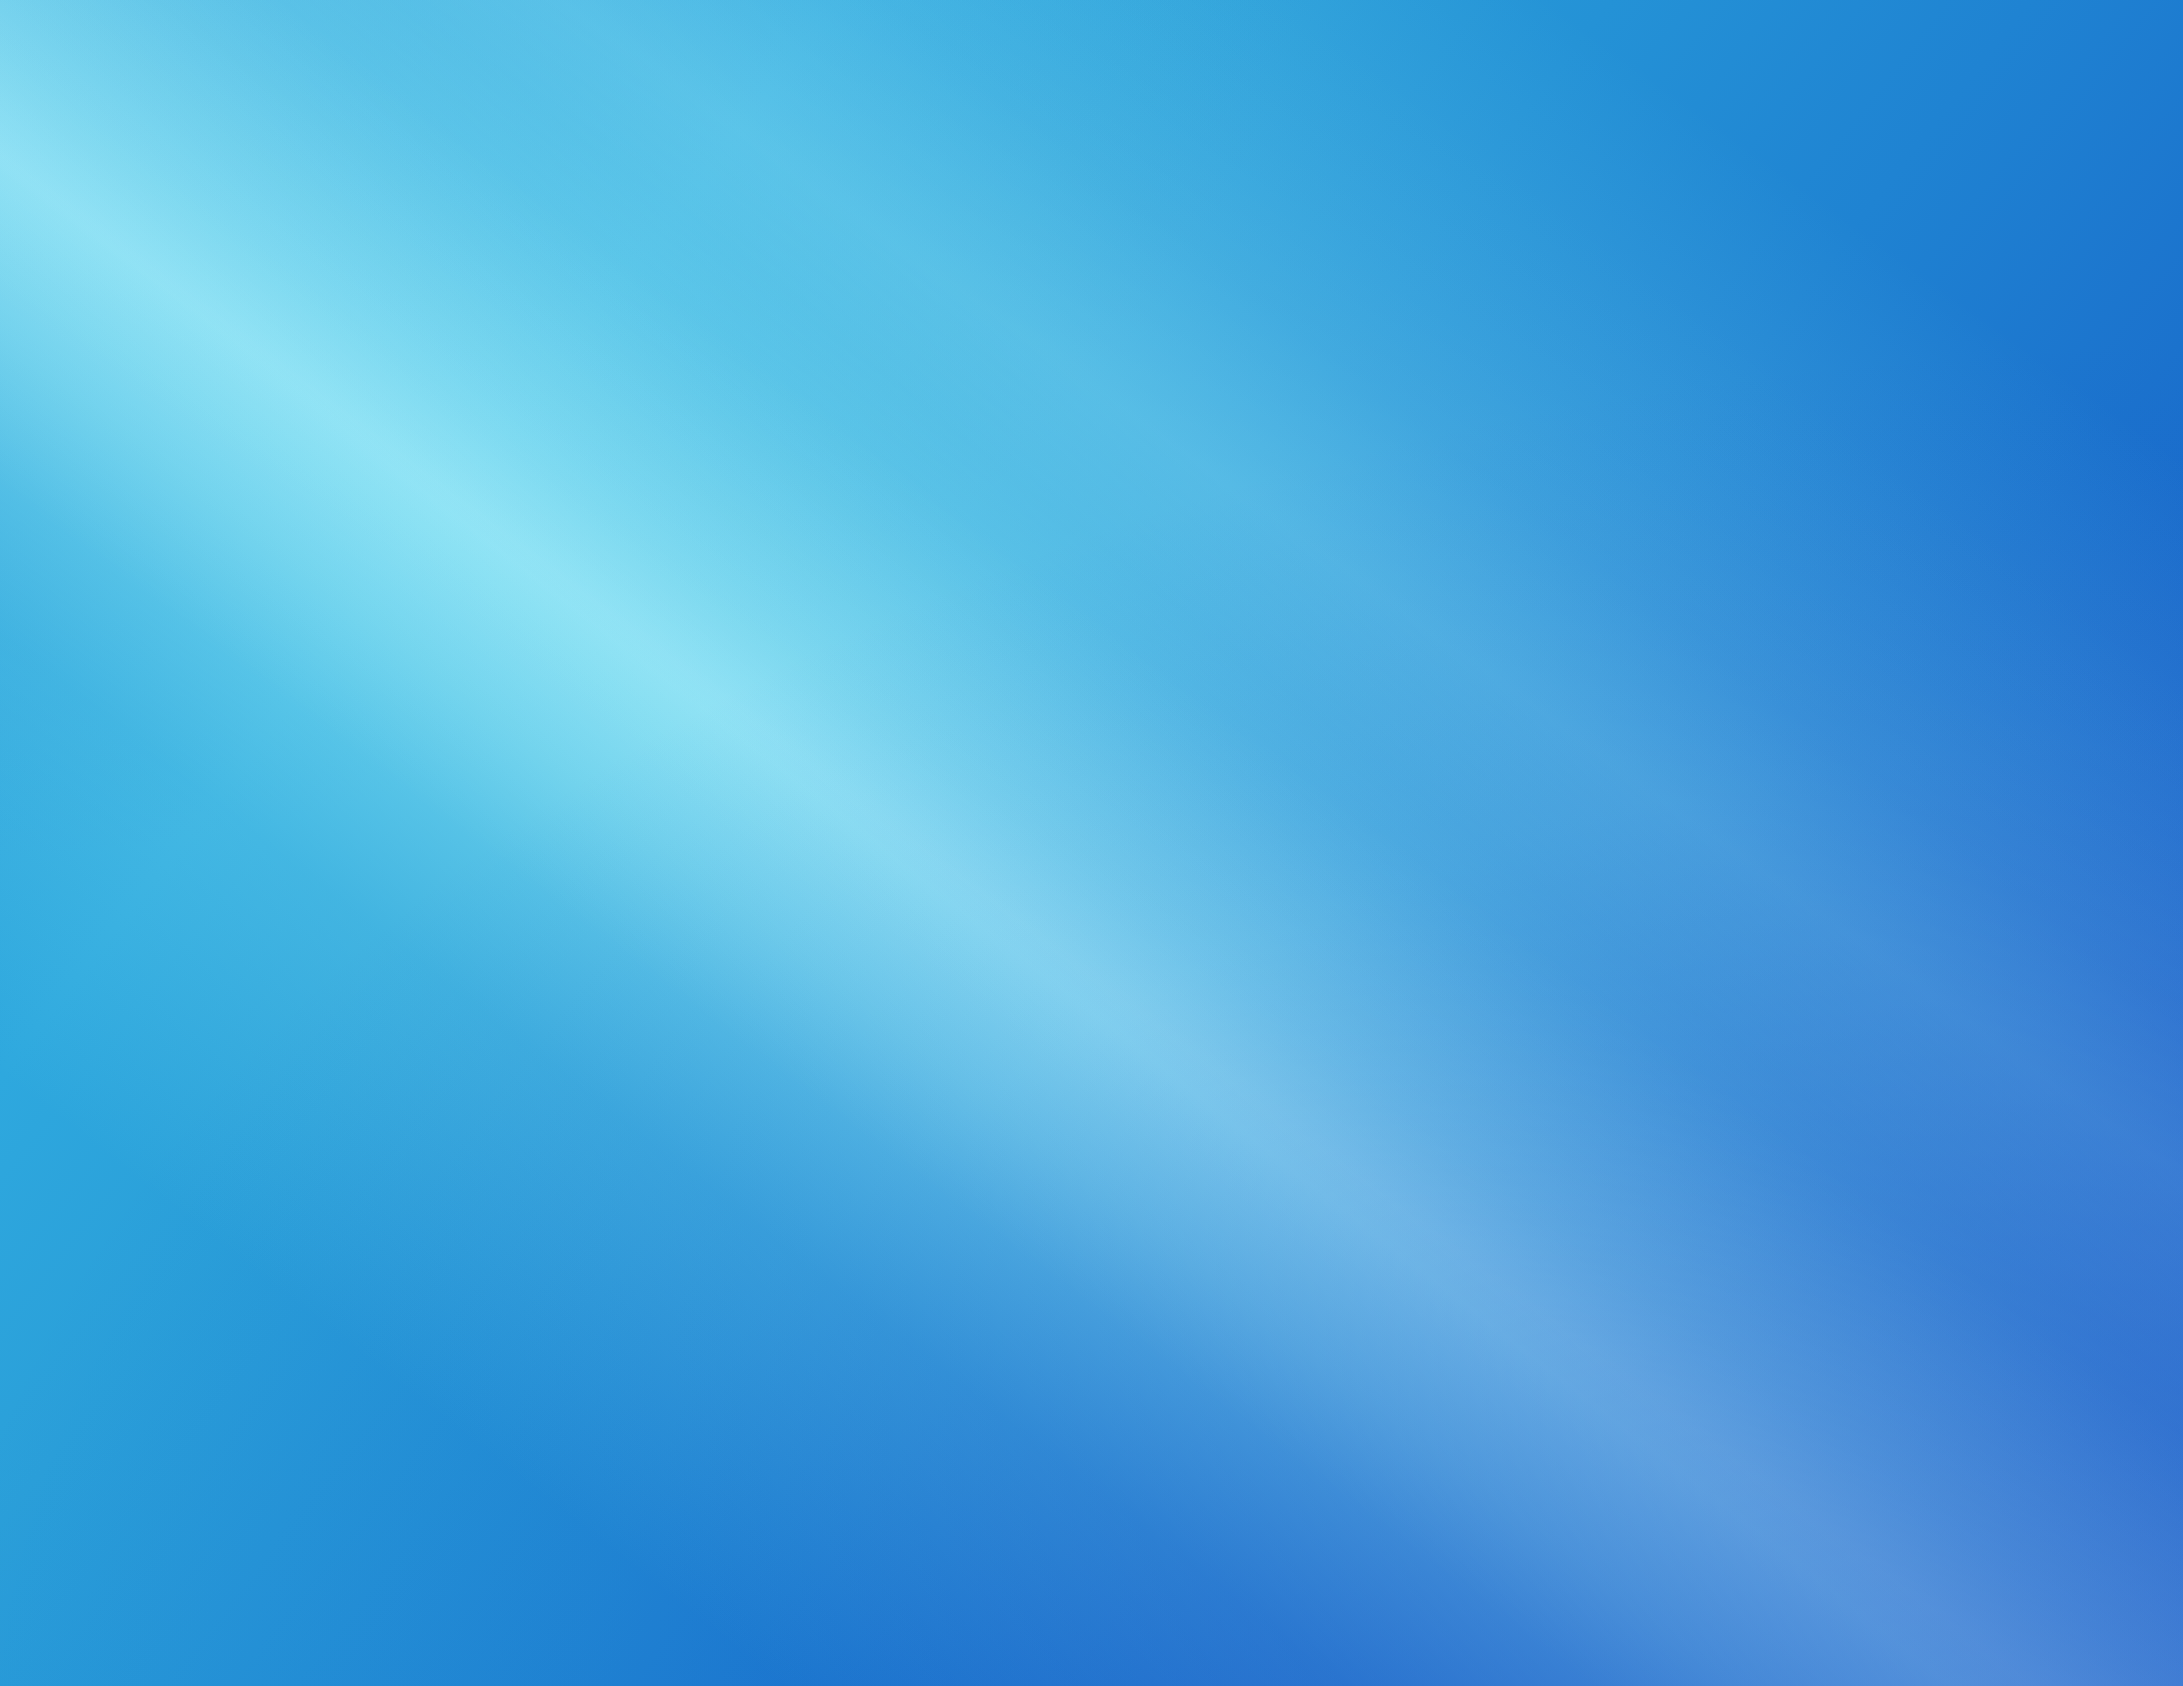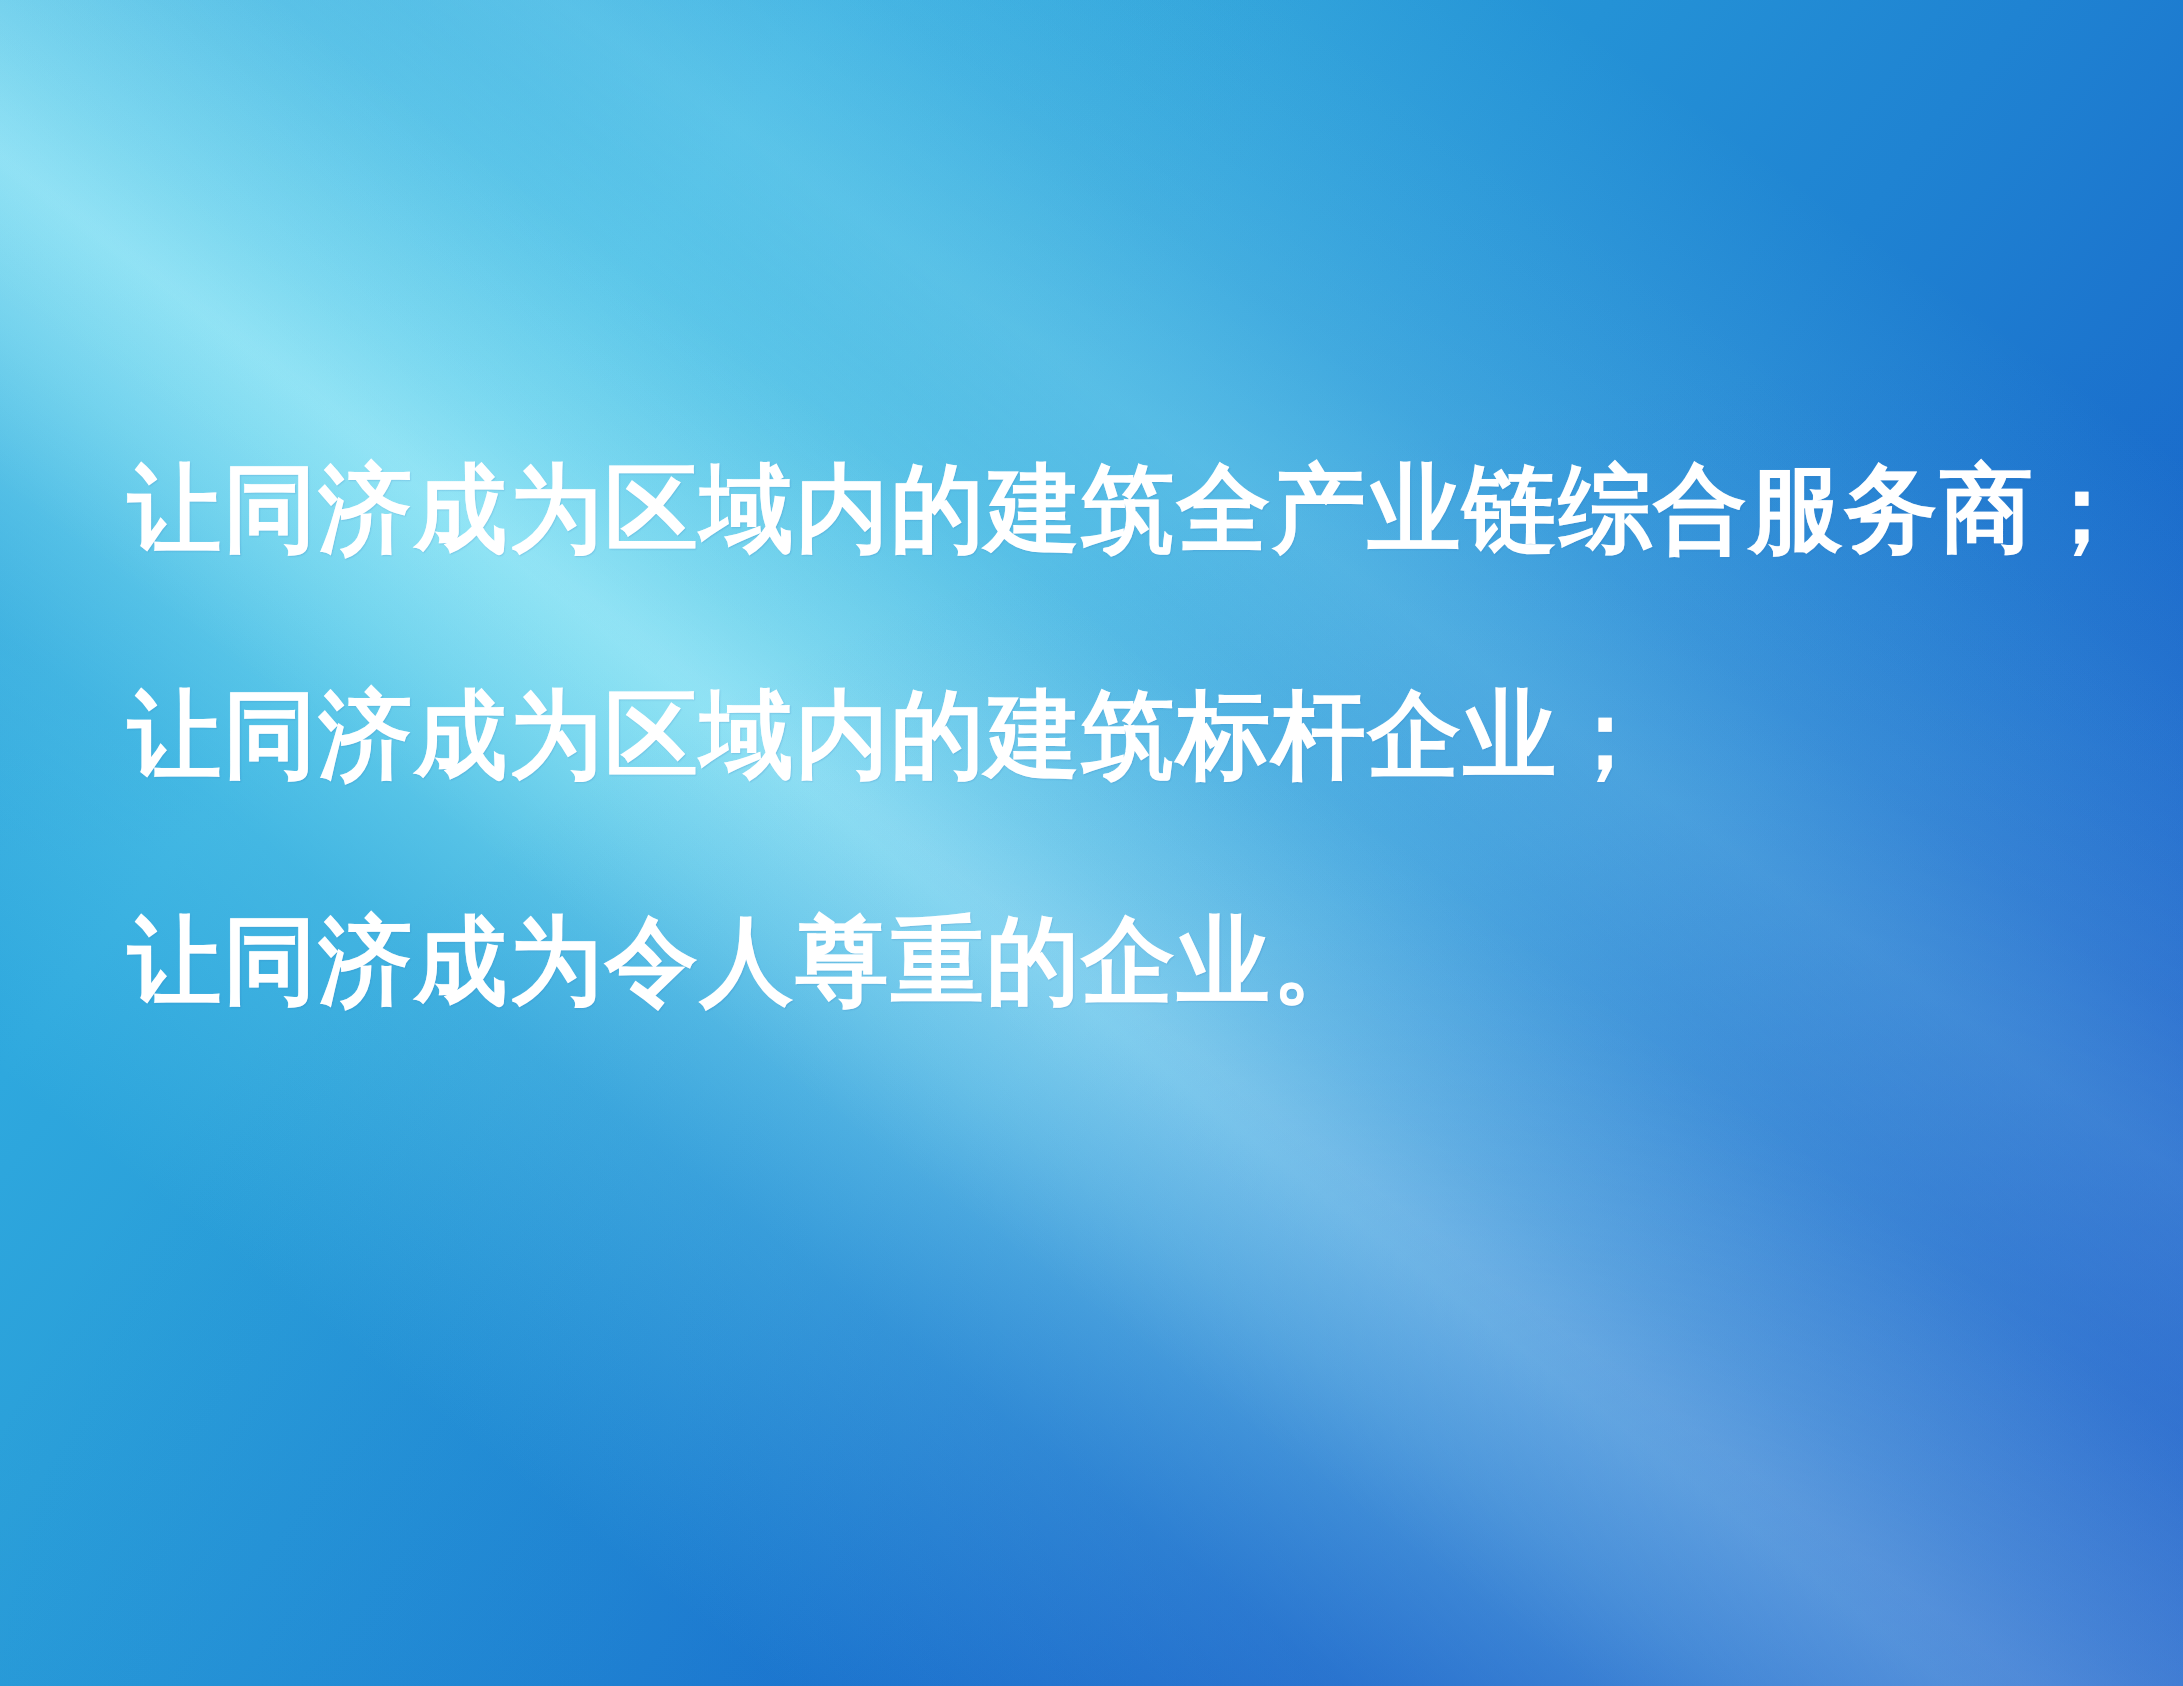--- a/index.html
+++ b/index.html
@@ -125,20 +125,15 @@
 <body>
 
 <div id="slide">
 
   <div class="bg-band band-topleft"></div>
   <div class="bg-band band-main"></div>
   <div class="bg-band band-secondary"></div>
   <div class="bg-band band-highlight"></div>
   <div class="bg-band band-deep"></div>
 
-  <div id="text-block">
-    <p class="line">让同济成为区域内的建筑全产业链综合服务商；</p>
-    <p class="line">让同济成为区域内的建筑标杆企业；</p>
-    <p class="line">让同济成为令人尊重的企业。</p>
-  </div>
 
 </div>
 
 
 </body></html>

